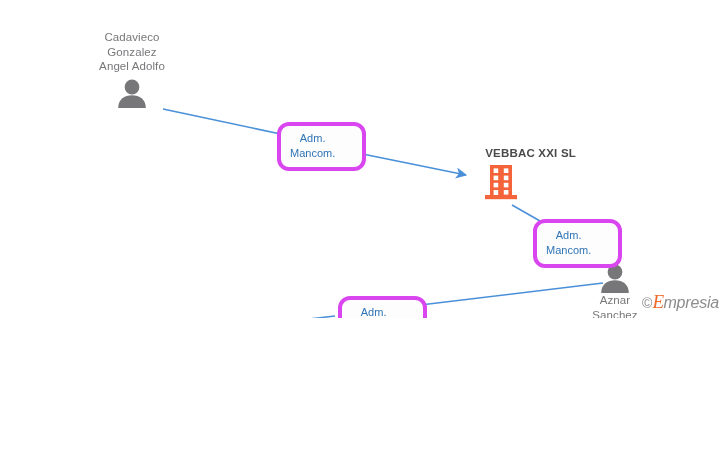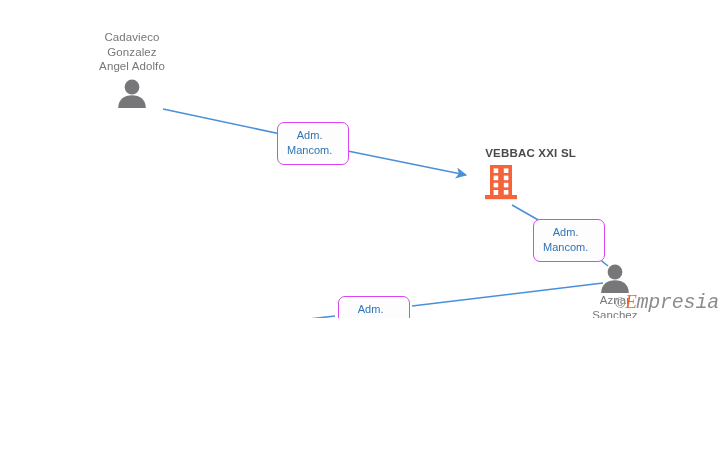--- a/index.html
+++ b/index.html
@@ -47,28 +47,28 @@
     margin: 0 auto;
   }
   .person-node .node-label {
     margin-bottom: 4px;
   }
   .company-node .node-label {
     margin-top: 3px;
   }
   .edge-label {
     position: absolute;
-    border: 1px solid #d946ef;
-    border-radius: 7px;
+    border: 4px solid #d946ef;
+    border-radius: 12px;
     background: #fdfdfd;
     color: #2f74b5;
     font-size: 11px;
     line-height: 15px;
     text-align: center;
-    padding: 5px 16px 6px 9px;
+    padding: 5px 27px 6px 9px;
     white-space: pre-line;
     box-shadow: 0 0 0 0 rgba(0,0,0,0);
   }
   #watermark {
     position: absolute;
     right: 9px;
     bottom: 6px;
     font-size: 15px;
     line-height: 18px;
     color: #8c8c8e;
@@ -79,23 +79,23 @@
     font-size: 14px;
   }
   #watermark .wm-e {
     font-family: "Liberation Serif", serif;
     font-style: italic;
     font-size: 19px;
     color: #ef6a2b;
     letter-spacing: -0.5px;
   }
   #watermark .wm-rest {
-    font-family: Liberation Mono, monospace;
+    font-family: Liberation Sans, sans-serif;
     font-style: italic;
-    font-size: 20px;
+    font-size: 16px;
     color: #8c8c8e;
     letter-spacing: -0.2px;
   }
 </style>
 </head>
 <body>
 
 <div id="canvas">
 
   <svg id="edge-layer" viewBox="0 0 728 450" xmlns="http://www.w3.org/2000/svg">

